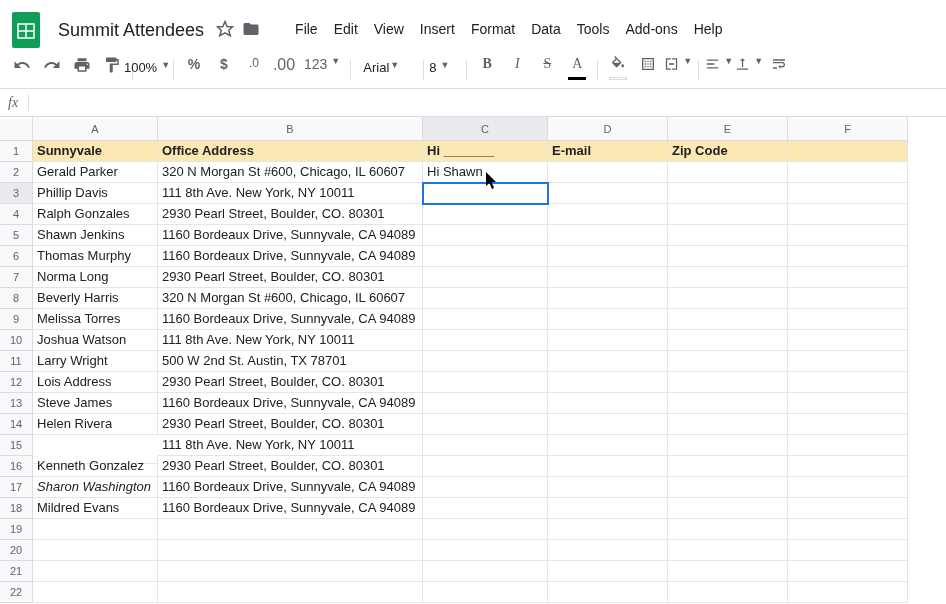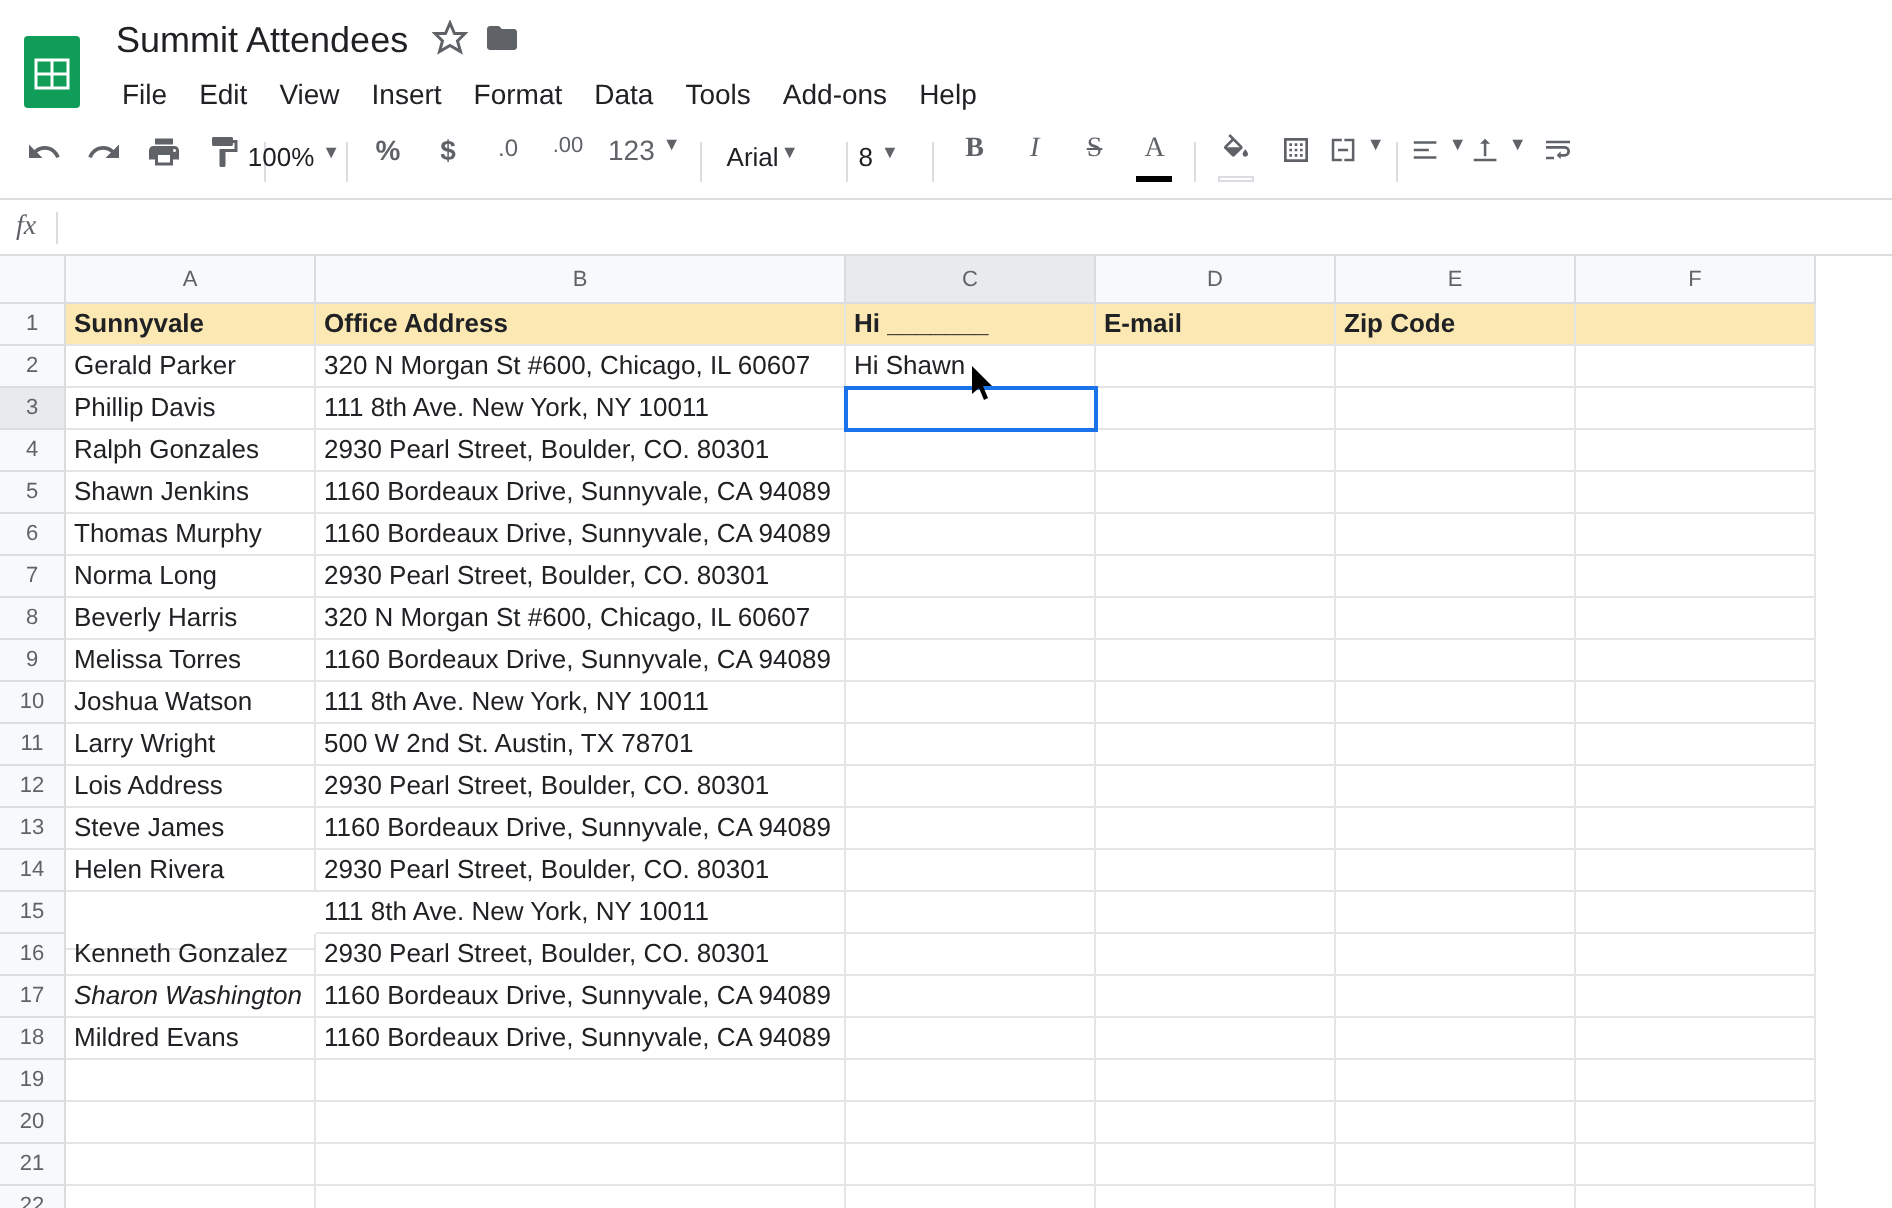--- a/index.html
+++ b/index.html
@@ -1,20 +1,20 @@
 <!DOCTYPE html>
 <html><head>
   <meta charset="utf-8">
   <style>
     * { margin: 0; padding: 0; box-sizing: border-box; }
     body { font-family: Arial, sans-serif; font-size: 13px; background: #fff; color: #202124; overflow: hidden; }
     
     .header { padding: 8px 8px 0 8px; display: flex; align-items: center; gap: 10px; }
     .sheets-icon { width: 36px; height: 44px; display: flex; align-items: center; justify-content: center; flex-shrink: 0; }
-    .doc-title-area { display: flex; flex-direction: column; flex: 1; }
+    .doc-title-area { display: flex; flex-direction: row; flex: 1; gap: 28px; }
     .doc-title-row { display: flex; align-items: center; gap: 8px; }
     .doc-title { font-size: 18px; color: #202124; padding: 2px 4px; }
     .title-icons { display: flex; gap: 8px; color: #5f6368; }
     
     .menu-bar { display: flex; gap: 2px; padding: 2px 0 4px 0; }
     .menu-item { padding: 4px 7px; font-size: 14px; color: #202124; cursor: pointer; border-radius: 4px; }
     
     .toolbar { display: flex; align-items: center; padding: 4px 8px; border-bottom: 1px solid #dadce0; gap: 2px; }
     .tool-btn { width: 28px; height: 28px; display: flex; justify-content: center; cursor: pointer; border-radius: 4px; color: #5f6368; font-size: 14px; }
     .tool-sep { width: 1px; height: 20px; background: #dadce0; margin: 0 4px; }
@@ -113,21 +113,21 @@
     </span>
   <div class="tool-sep"></div>
   <span class="tool-btn zoom-select">
       <span>100%</span>
       <span class="dropdown-arrow">▼</span>
     </span>
   <div class="tool-sep"></div>
   <span class="tool-btn" style="font-weight:bold">%</span>
   <span class="tool-btn" style="font-weight:bold">$</span>
   <span class="tool-btn" style="font-size:12px">.0</span>
-  <span class="tool-btn" style="font-size:11px">.00</span>
+  <span class="tool-btn" style="font-size:16px">.00</span>
   <span class="tool-btn" style="width:auto;padding:0 4px">
       <span>123</span>
       <span class="dropdown-arrow">▼</span>
     </span>
   <div class="tool-sep"></div>
   <span class="tool-btn font-select">
       <span>Arial</span>
       <span class="dropdown-arrow" style="margin-left:auto">▼</span>
     </span>
   <div class="tool-sep"></div>

